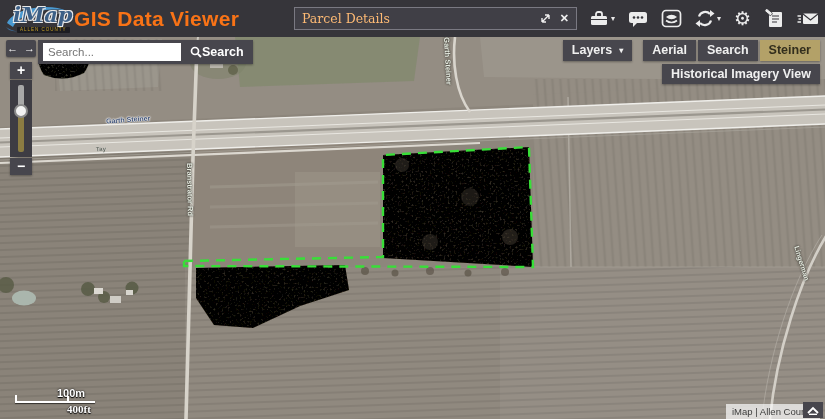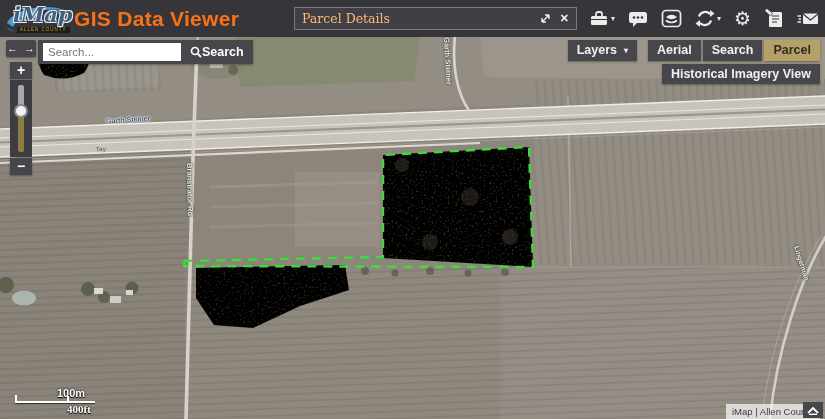--- a/index.html
+++ b/index.html
@@ -277,21 +277,21 @@
     </span>
   </div>
 
   <div class="bm-row">
     <div class="bm-btn wbtn layers-btn">
       <span>Layers</span>
       <span class="caret">▾</span>
     </div>
     <div class="bm-btn wbtn">Aerial</div>
     <div class="bm-btn wbtn">Search</div>
-    <div class="bm-btn wbtn bm-active">Parcel</div>
+    <div class="bm-btn wbtn bm-active">Steiner</div>
   </div>
   <div class="hist-btn wbtn">Historical Imagery View</div>
 
   <div class="scalebar">
     <span class="t-metric">100m</span>
     <div class="line"></div>
       <div class="tick-l"></div>
       <div class="tick-m"></div>
     <span class="t-imp">400ft</span>
   </div>

